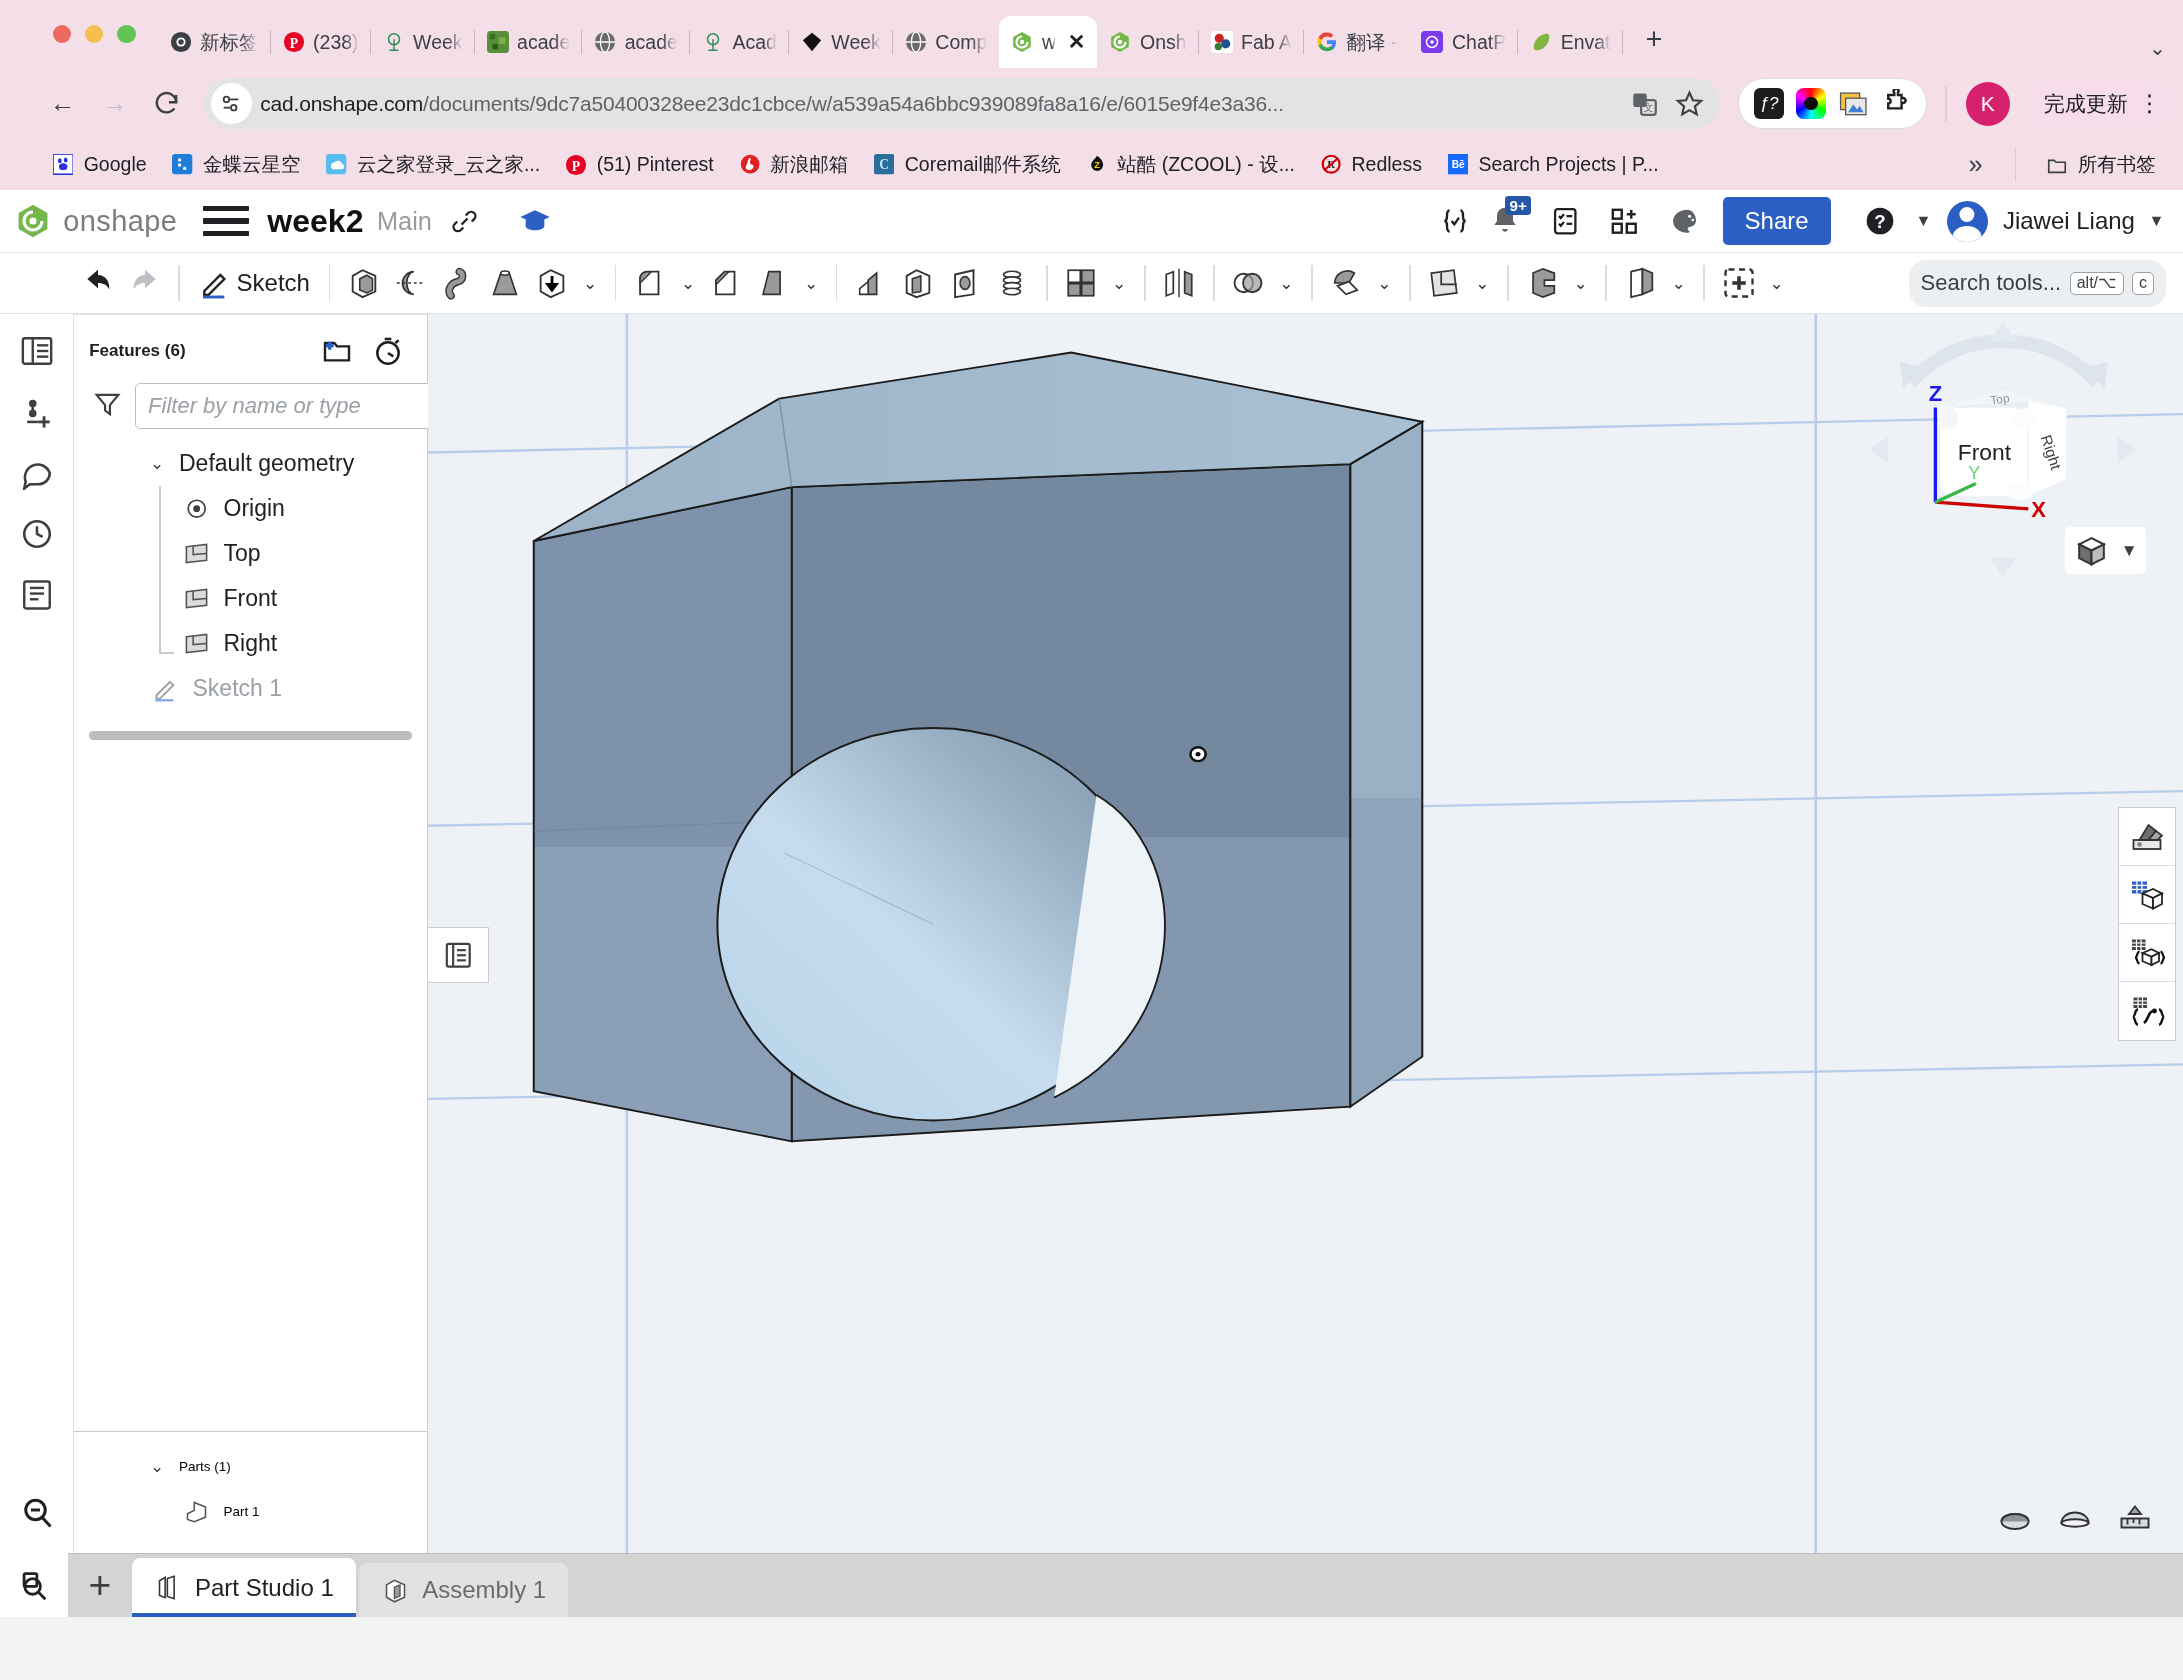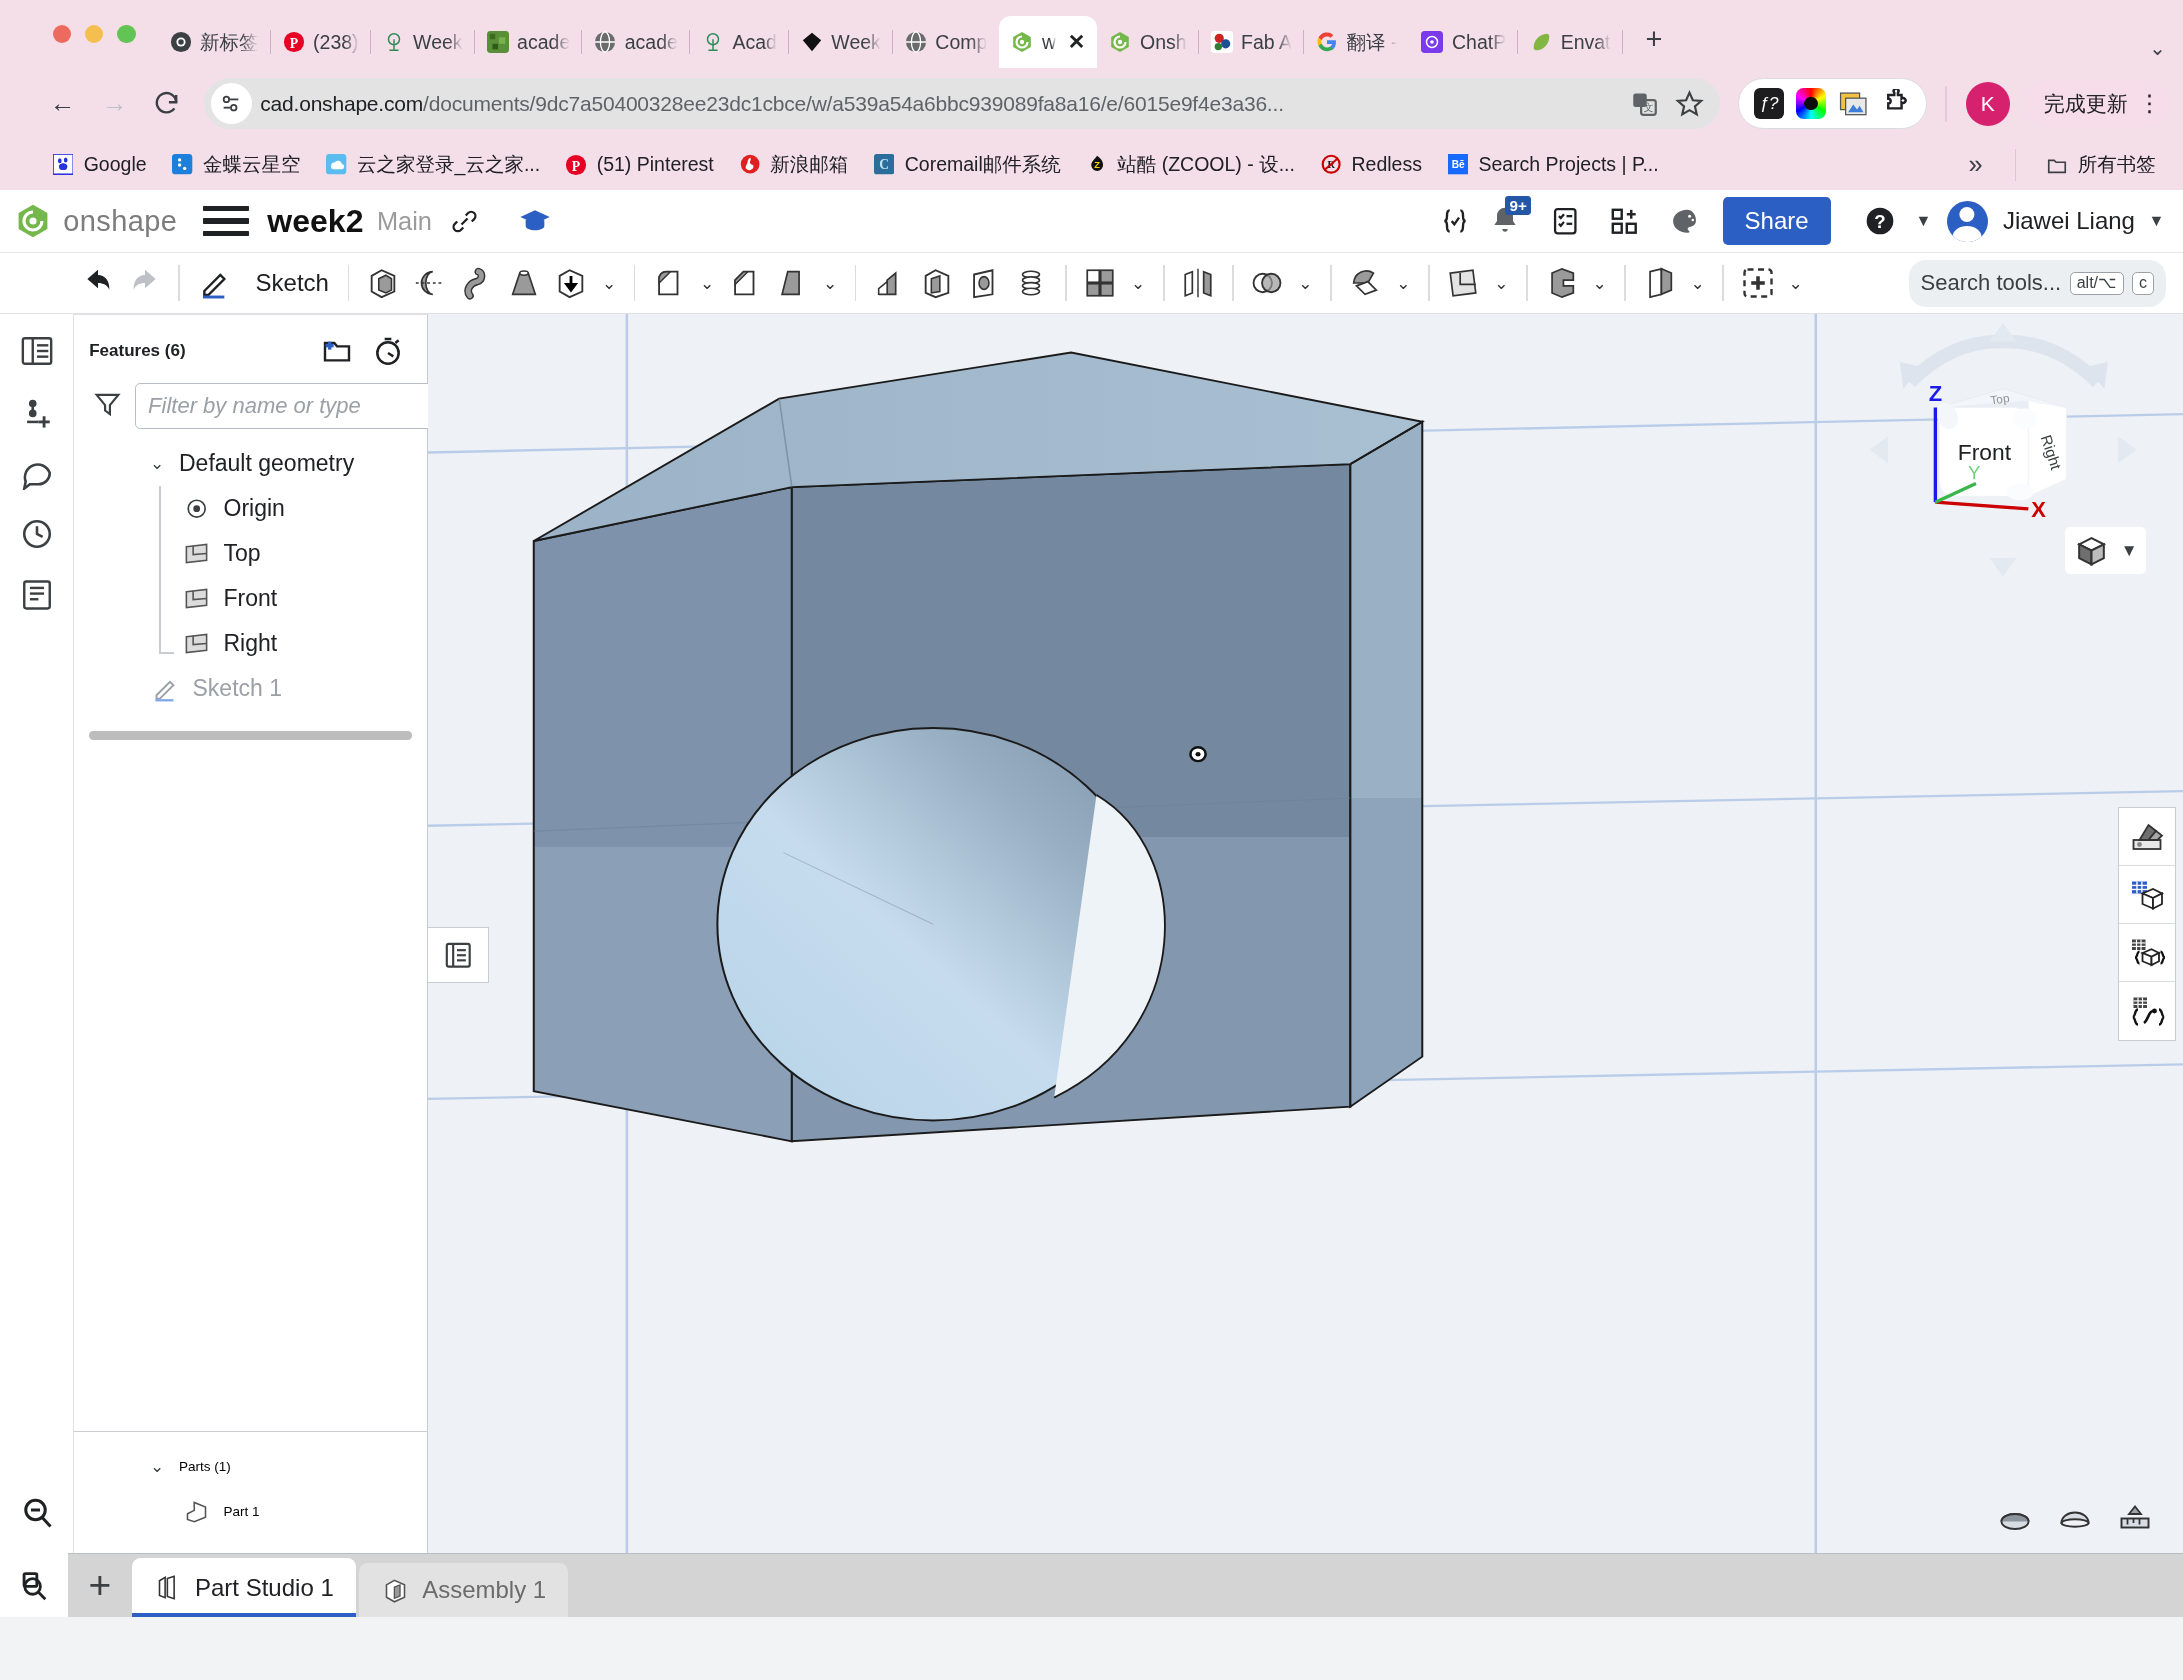--- a/index.html
+++ b/index.html
@@ -180,21 +180,21 @@
   
   .toolbar {
     height: 61px; background: #fff; display: flex; align-items: center;
     padding-left: 74px; gap: 0; border-bottom: 0.8px solid #dfe1e5;
   }
   .tb-ic {
     width: 47px; height: 47px; display: flex; align-items: center; justify-content: center;
     flex: 0 0 auto;
   }
   .tb-sep { width: 1.7px; height: 36px; background: #dcdcdc; margin: 0 10.2px; flex: 0 0 1.7px; }
-  .tb-sketch { display: flex; align-items: center; gap: 25px; padding: 0 8.5px; }
+  .tb-sketch { display: flex; align-items: center; gap: 6px; padding: 0 8.5px; }
   .tb-sketch .lbl { font-size: 24px; color: #202124; }
   .tb-caret { width: 29px; height: 47px; display:flex; align-items:center; justify-content:center; font-size: 17px; color: #333; }
   .search-tools {
     margin-left: auto; margin-right: 17px; background: #eceff1; border-radius: 17px;
     height: 47px; display: flex; align-items: center; gap: 8.5px; padding: 0 12px;
     font-size: 22px; color: #3c4043;
   }
   .kbd {
     border: 1.7px solid #9aa0a6; border-radius: 5.1px; font-size: 16px; padding: 2.5px 6px;
     color: #3c4043; background: #fff; line-height: 1;

